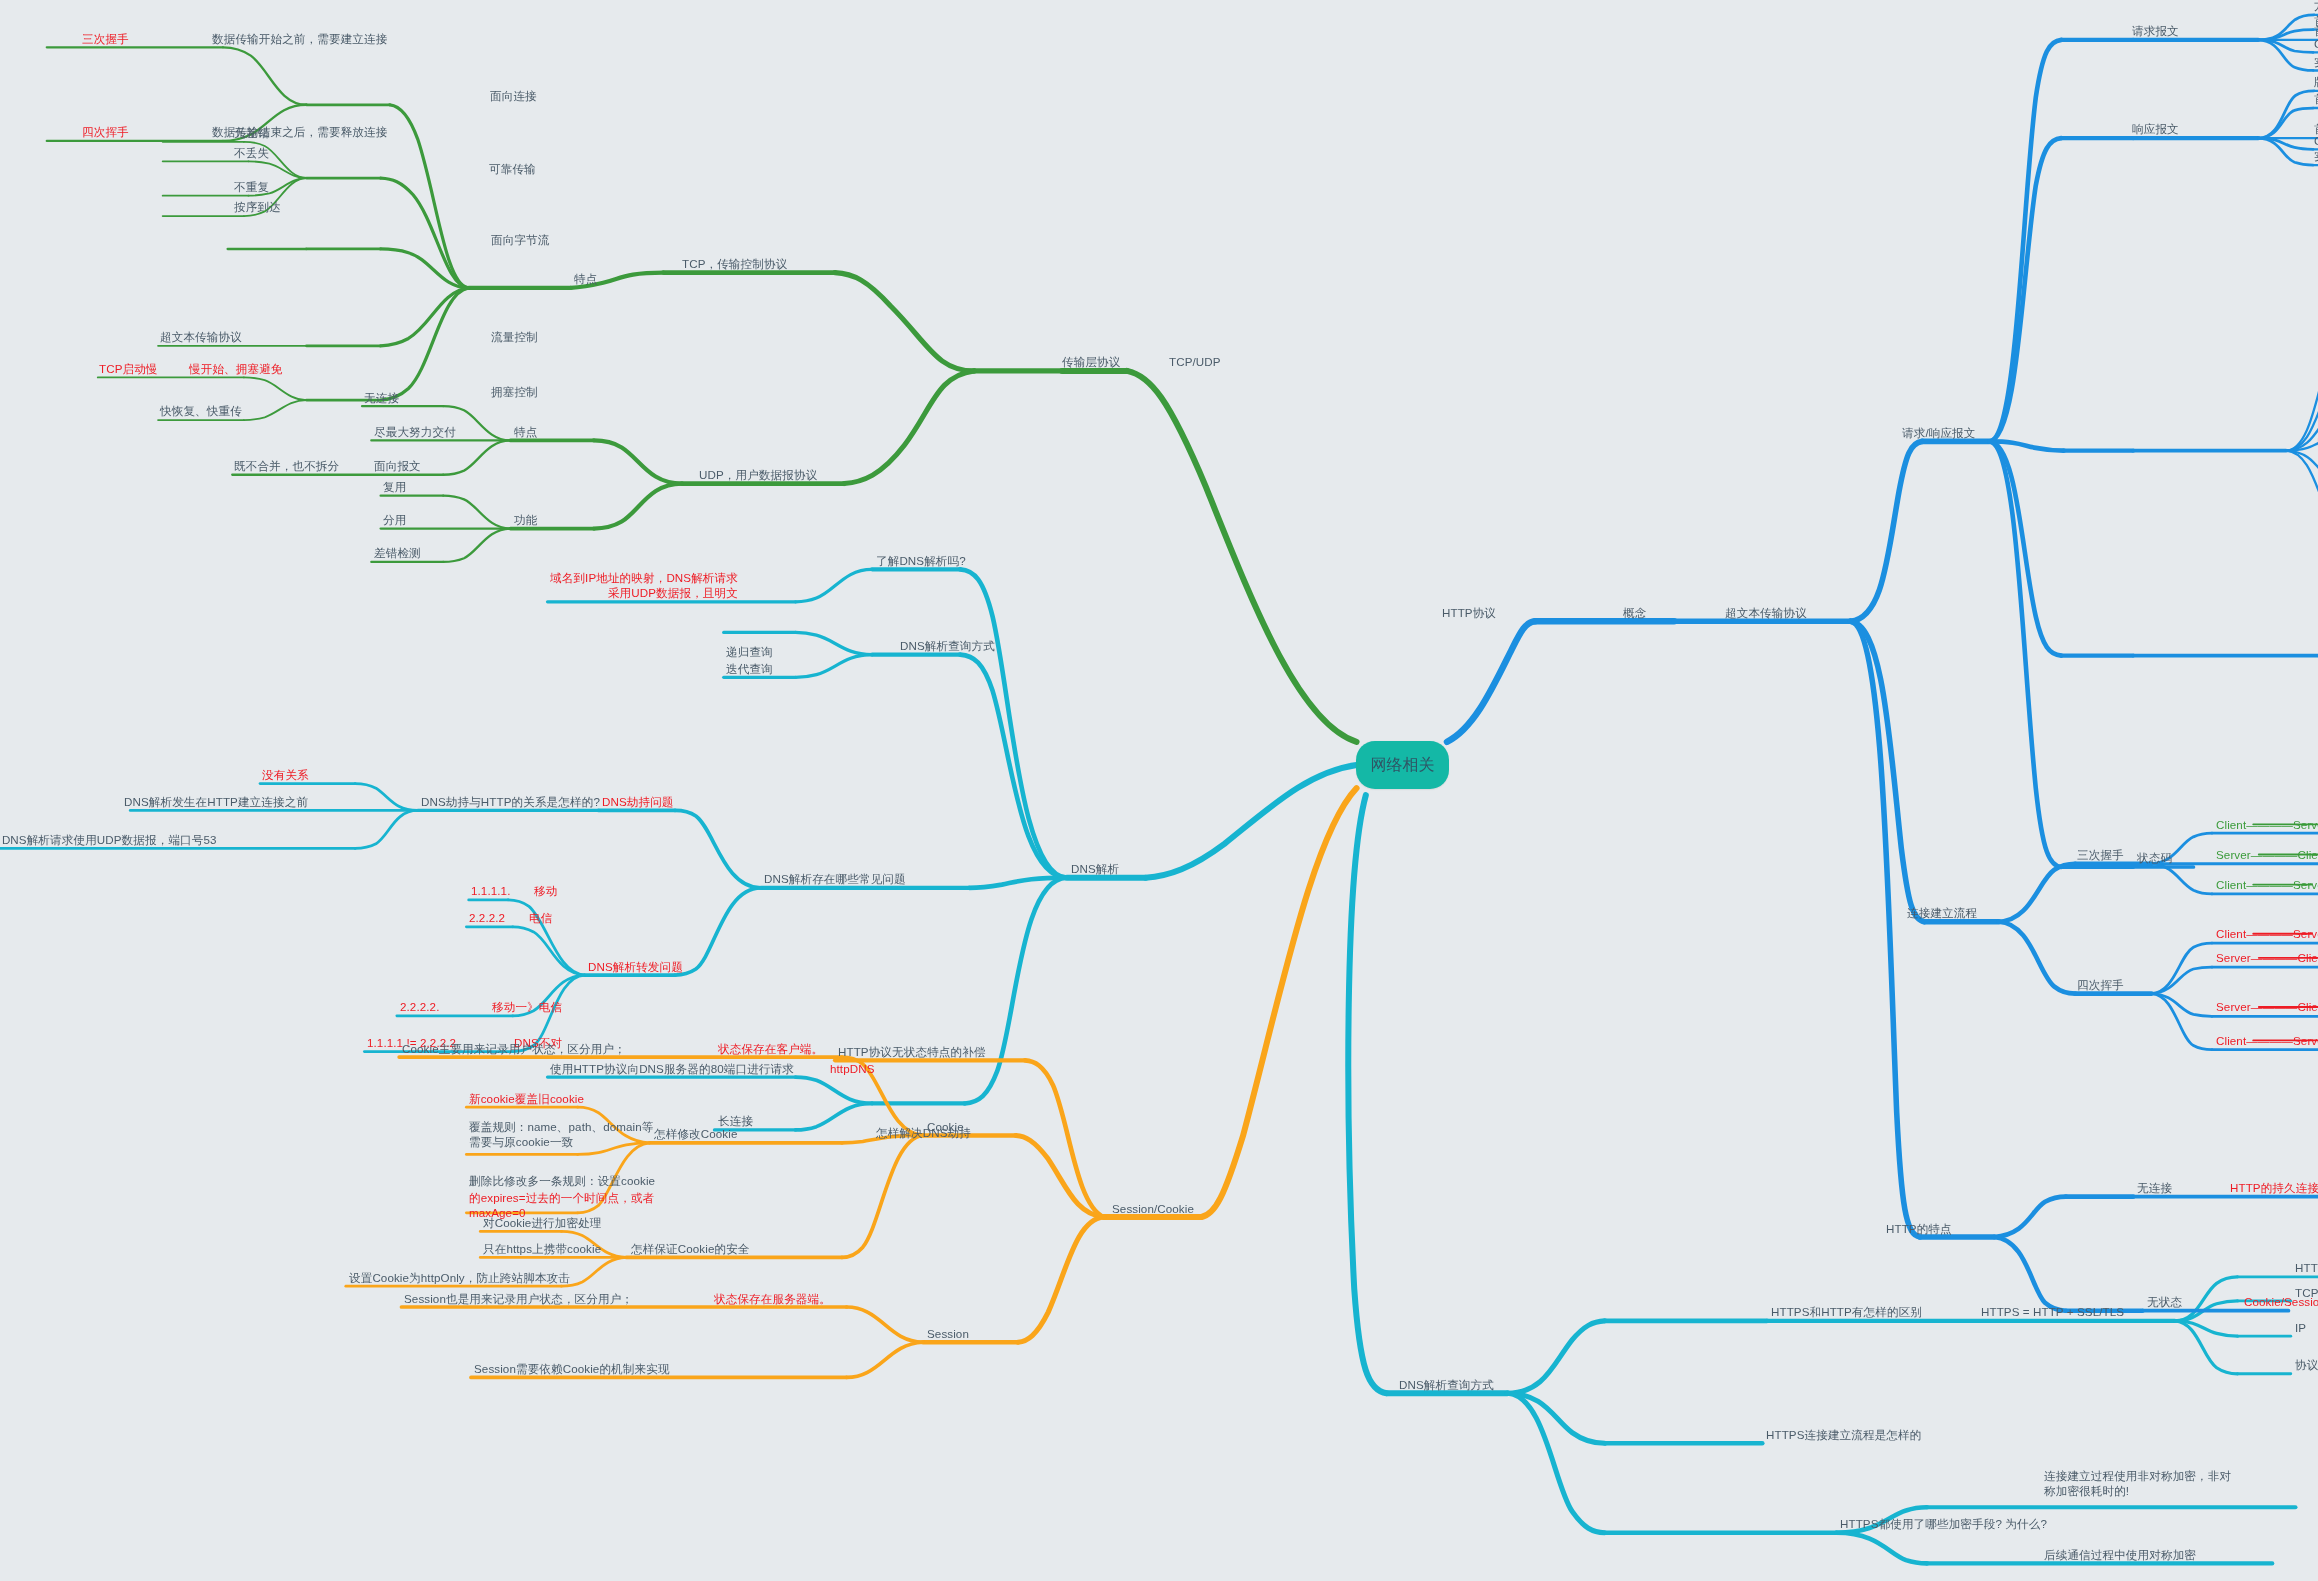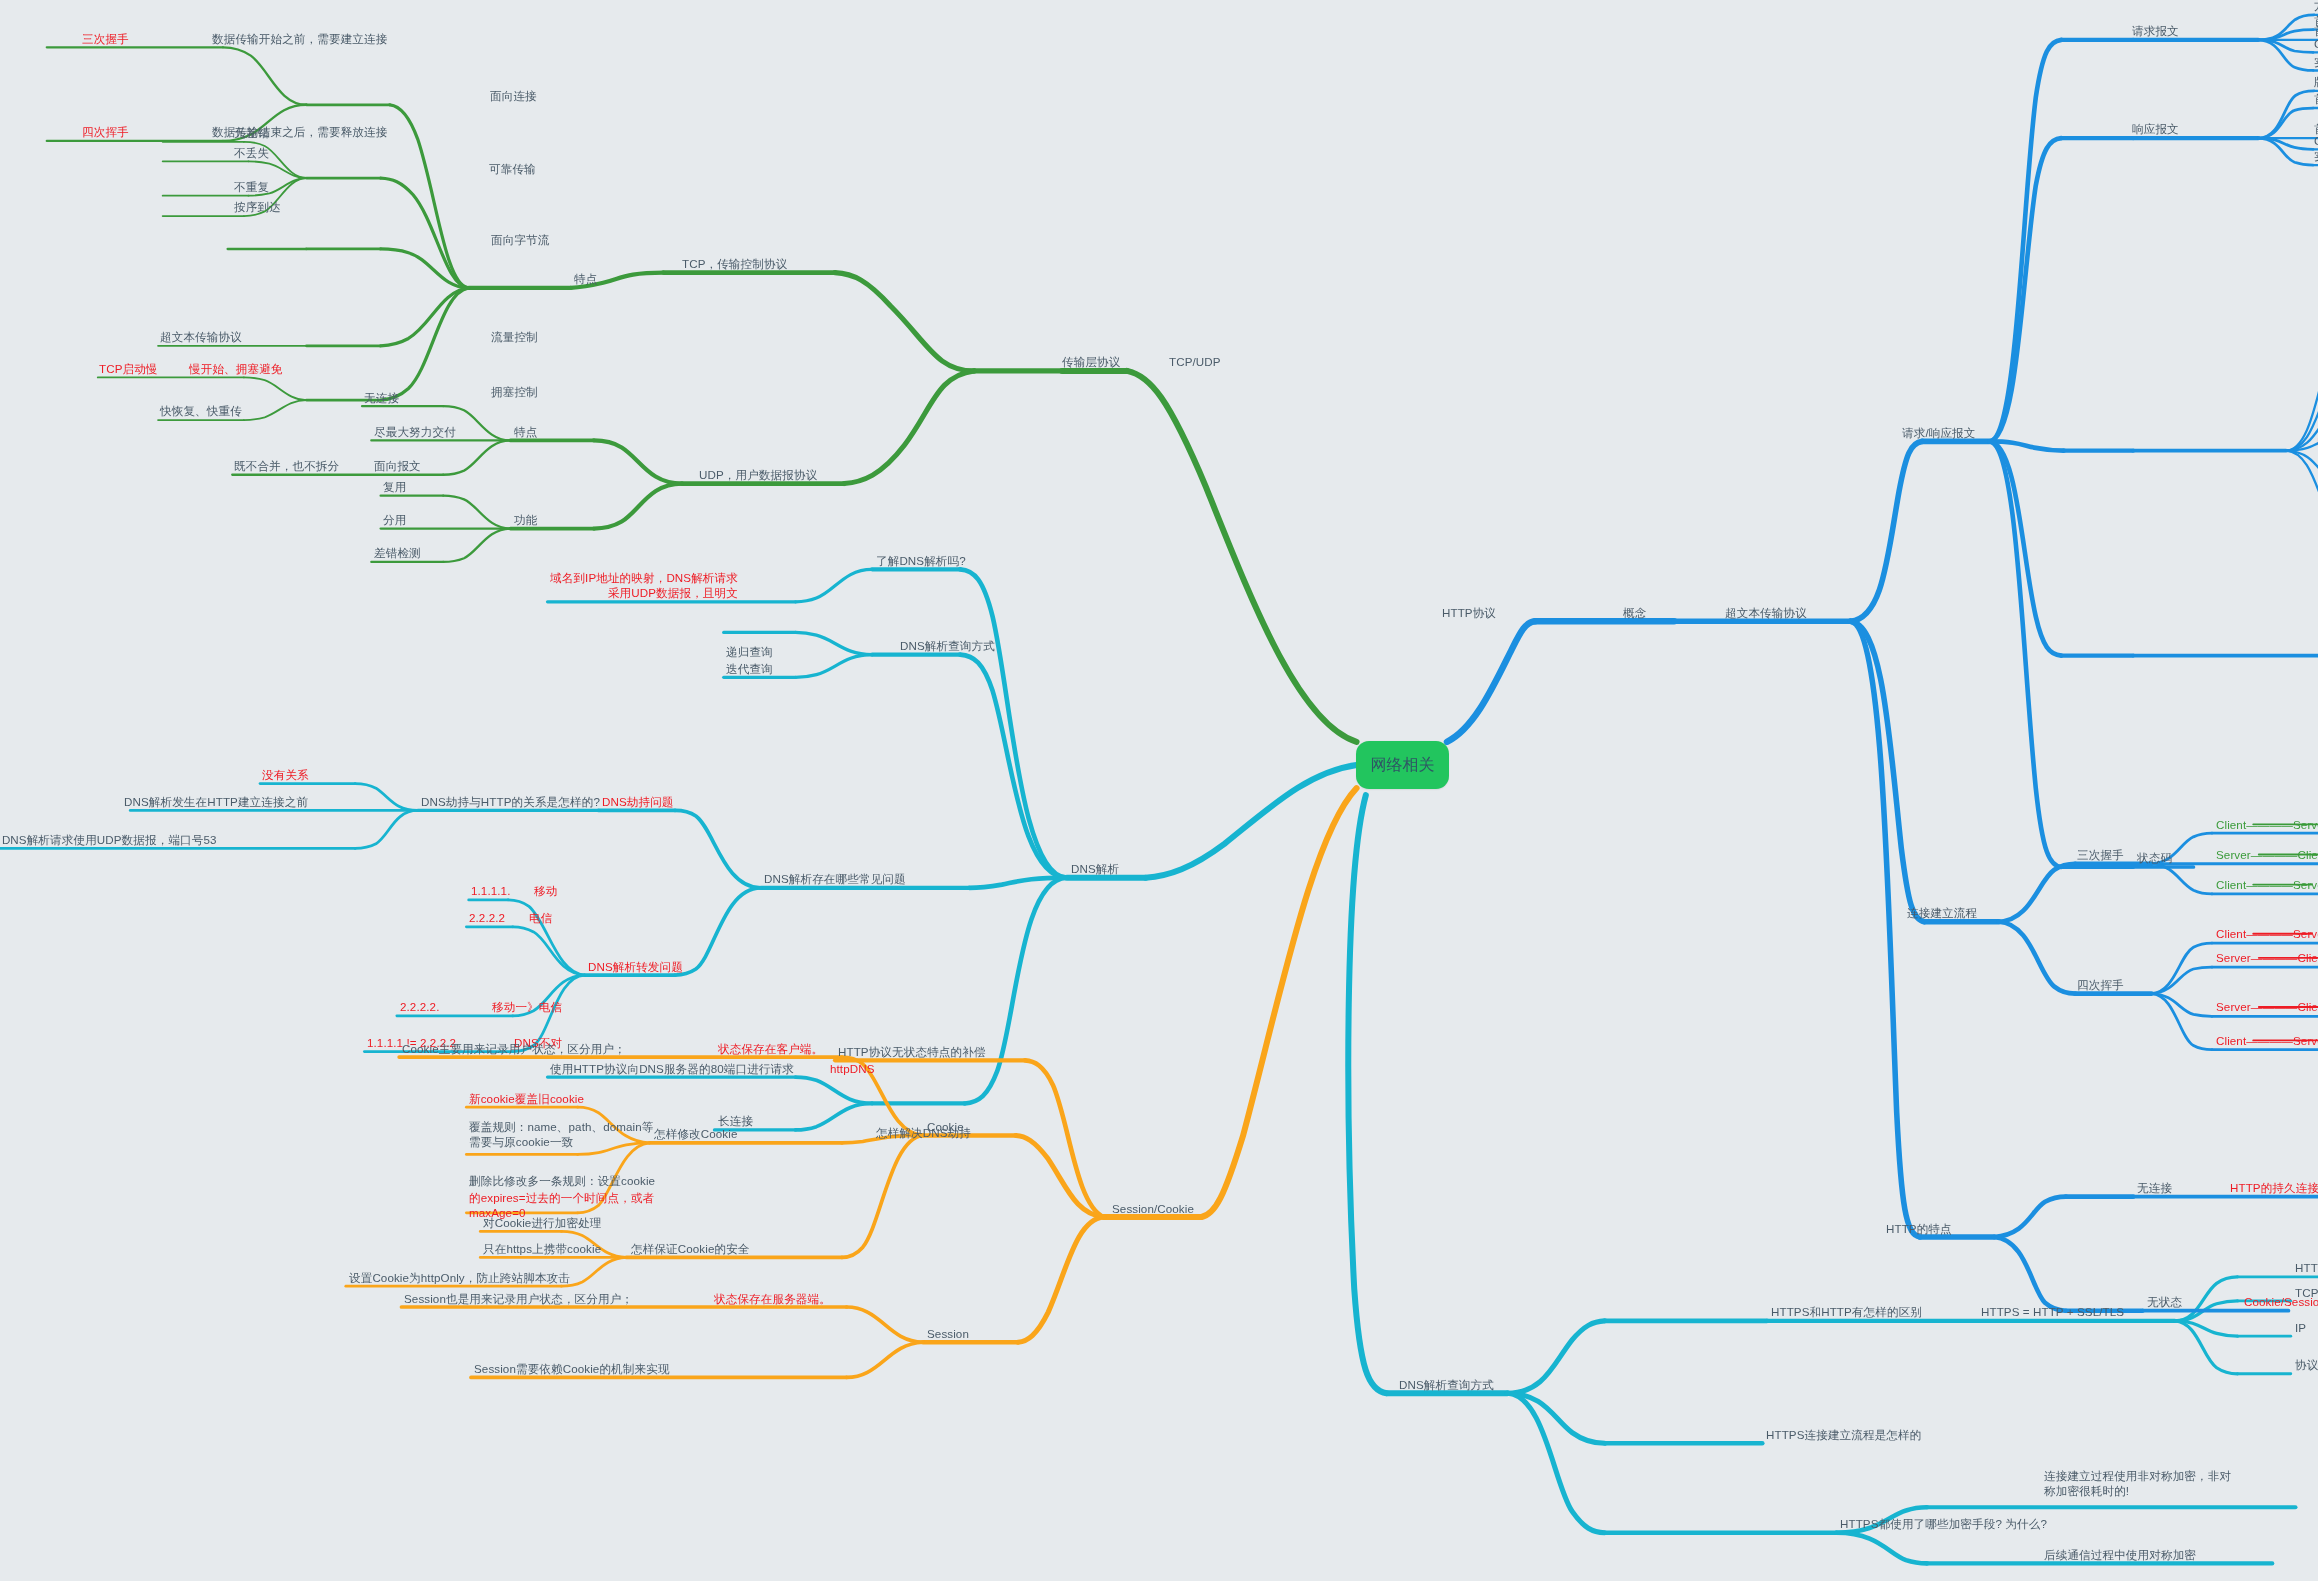--- a/index.html
+++ b/index.html
@@ -17,22 +17,22 @@
     color:#4a5b69;
     font-size:11.6px;
     line-height:1.32;
     white-space:pre;
     letter-spacing:0.1px;
   }
   .lbl.red{color:#ee1c25;}
   .lbl.green{color:#3a9b3a;}
   .root{
     position:absolute;
-    background:#22c55e;
-    border-radius:13px;
+    background:#14b8a6;
+    border-radius:19px;
     color:#2f5565;
     font-size:16px;
     display:flex;align-items:center;justify-content:center;
     box-shadow:0 0.5px 1.4px rgba(0,0,0,.07);
   }
 </style>
 </head>
 <body>
 
 <div id="stage">

